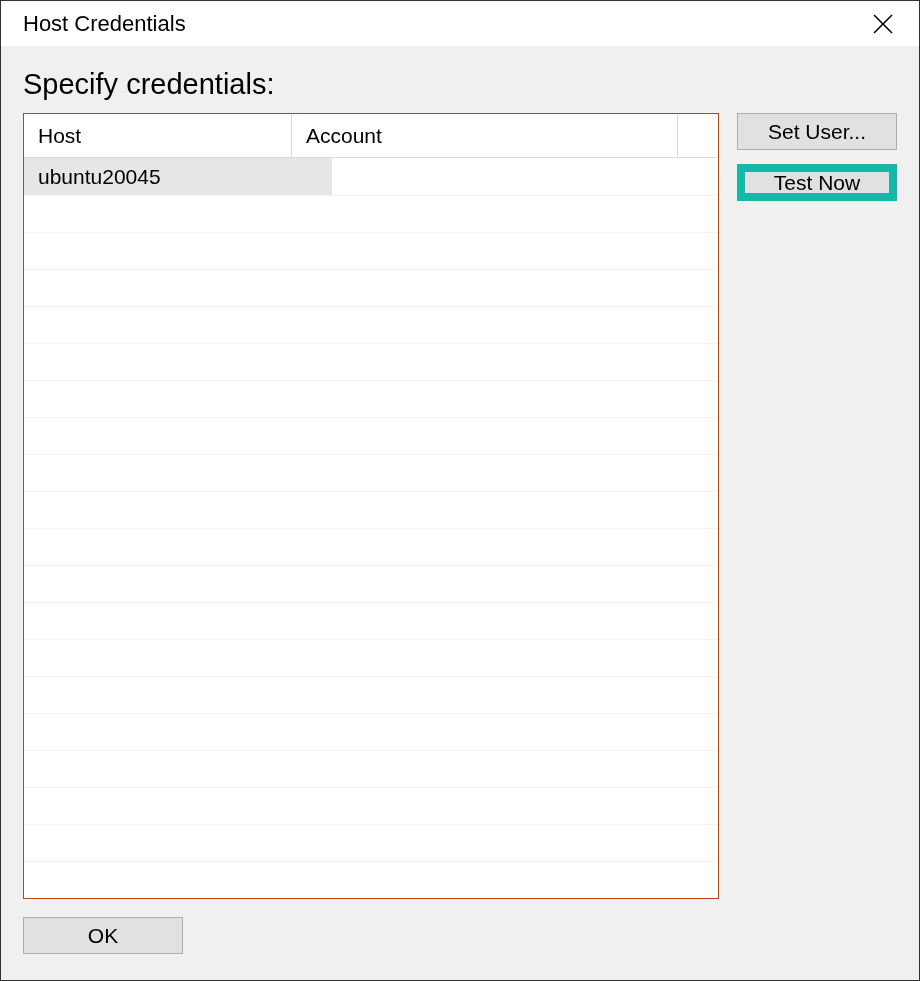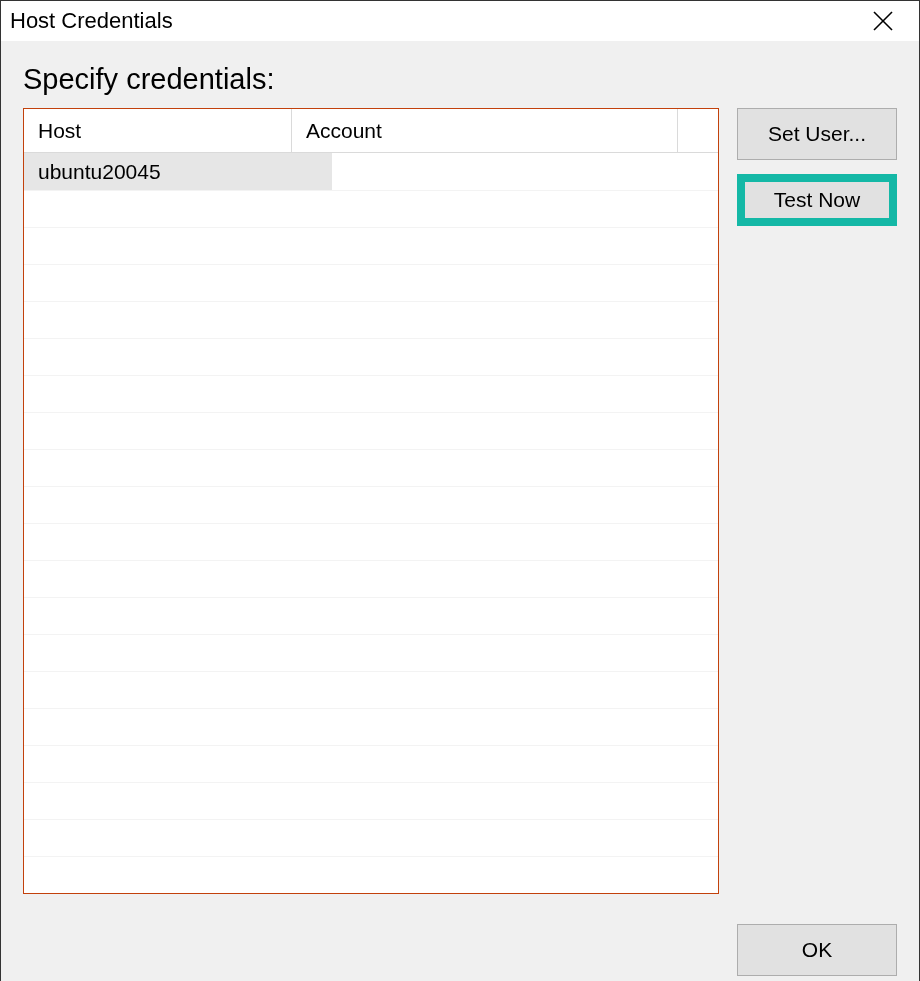--- a/index.html
+++ b/index.html
@@ -20,21 +20,21 @@
     flex-direction: column;
     position: relative;
   }
 
   .title-bar {
     height: 58px;              
     background: #ffffff;
     display: flex;
     align-items: center;
     justify-content: space-between;
-    padding: 0 16px 0 9px;
+    padding: 0 16px 0 22px;
     box-sizing: border-box;
   }
   .title-text {
     font-size: 22px;
     color: #000;
   }
   .close-btn {
     width: 40px;
     height: 40px;
     display: flex;
@@ -129,43 +129,42 @@
 
   
   .side-buttons {
     width: 160px;
     display: flex;
     flex-direction: column;
     gap: 14px;
     padding-top: 0;
   }
   .btn {
-    height: 52px;
+    height: 37px;
     width: 160px;
     border: 1px solid #adadad;
     background: #e1e1e1;
     font-size: 21px;
     display: flex;
     align-items: center;
     justify-content: center;
     cursor: pointer;
     box-sizing: border-box;
     user-select: none;
   }
   .btn.default-focus {
     border: 8px solid #14b8a6;
     background: #e1e1e1;
   }
 
   
   .bottom-bar {
     display: flex;
-    justify-content: flex-end;
     gap: 20px;
-    padding-top: 30px;
+    padding-top: 18px;
   }
   .bottom-bar .btn { width: 160px; }
 
 </style>
 </head>
 <body>
 
 <div class="dialog">
 
   <div class="title-bar">

